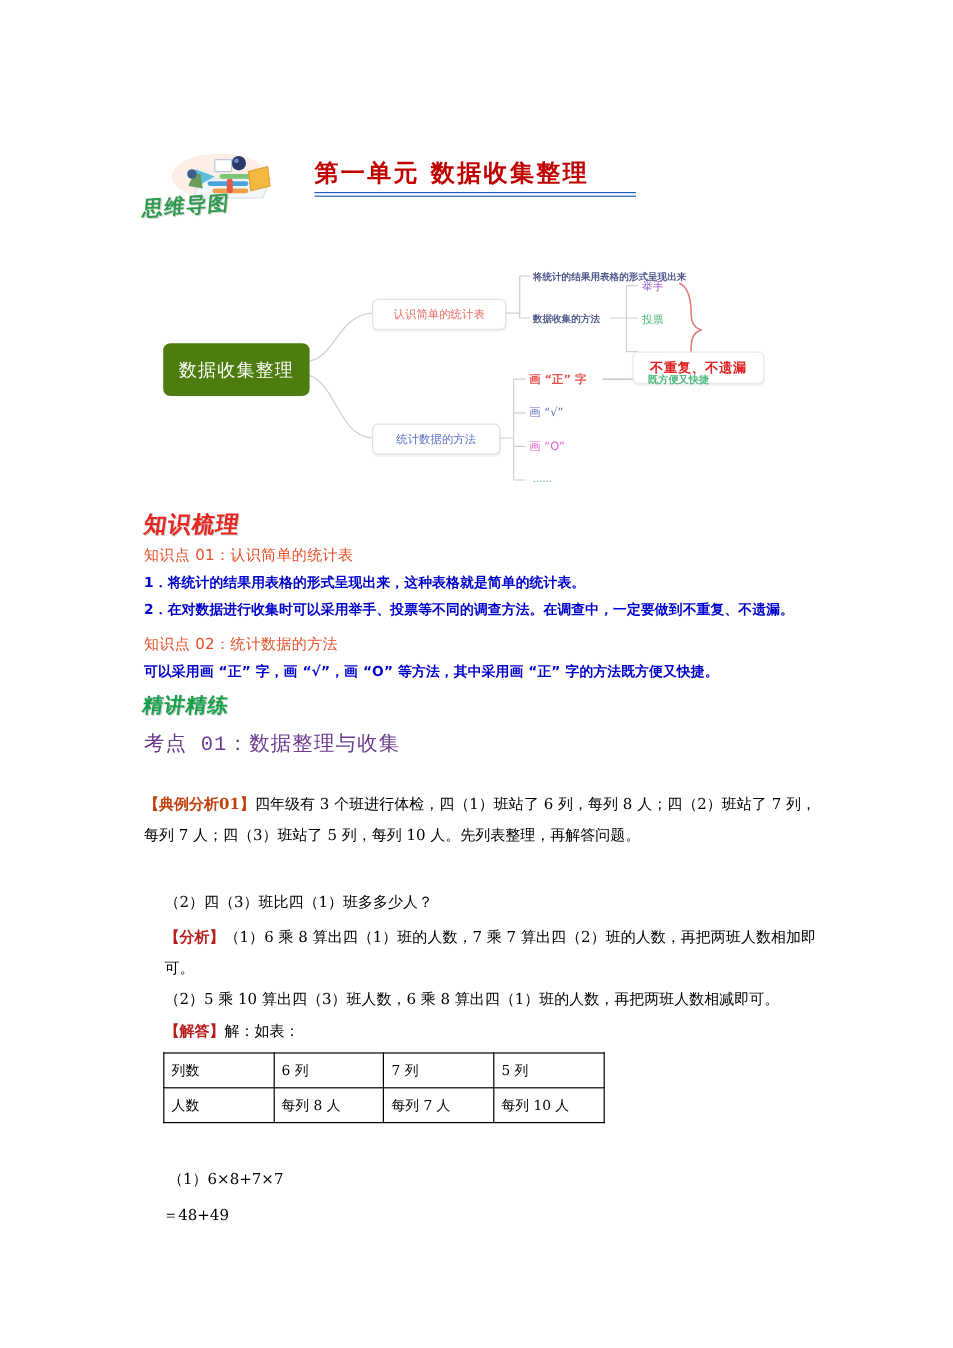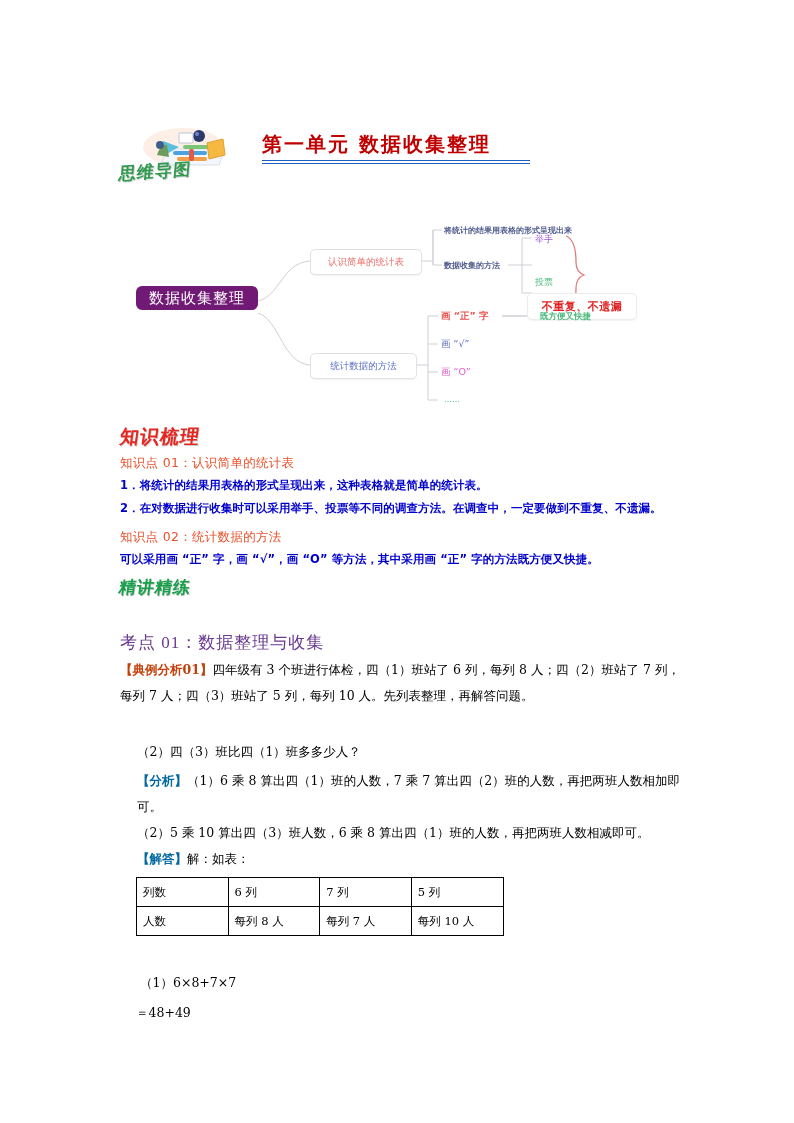--- a/index.html
+++ b/index.html
@@ -37,22 +37,22 @@
 
   
   .mindmap{position:absolute;left:130px;top:208px;width:545px;height:200px;}
   .mm-svg{position:absolute;left:0;top:0;}
   .mm-node{
     position:absolute;background:#fff;border:1px solid #e2e2e6;border-radius:5px;
     font-size:9.5px;white-space:nowrap;display:flex;align-items:center;justify-content:center;
     box-shadow:0 1px 1px rgba(0,0,0,.05);
   }
   .mm-center{
-    position:absolute;left:6px;top:78px;width:122px;height:24px;
-    background:#701a75;border-radius:6px;color:#fff;font-size:15px;
+    position:absolute;left:6px;top:78px;width:122px;height:44px;
+    background:#4d7c0f;border-radius:6px;color:#fff;font-size:15px;
     display:flex;align-items:center;justify-content:center;letter-spacing:1px;
   }
   .mm-l1a{left:180px;top:41px;width:110px;height:24px;color:#e8706a;}
   .mm-l1b{left:180px;top:145px;width:105px;height:24px;color:#5b6ec4;}
   .mm-plain{position:absolute;font-size:8px;white-space:nowrap;}
   .mm-badge{
     position:absolute;left:397px;top:85px;width:108px;height:25px;
     background:#fff;border:1px solid #ececf0;border-radius:5px;
     display:flex;align-items:center;justify-content:center;
     color:#e02020;font-size:11px;font-weight:bold;letter-spacing:.5px;
@@ -72,30 +72,30 @@
   .kp-title{
     position:absolute;left:120px;font-size:12.5px;color:#e8502a;
     font-family:"DejaVu Sans","Liberation Sans",sans-serif;letter-spacing:.3px;
   }
   .kp-body{
     position:absolute;left:120px;font-size:11.5px;color:#0000cc;font-weight:bold;
     letter-spacing:.1px;
   }
   .kaodian{
     position:absolute;left:120px;top:608px;font-size:17px;color:#6b3a8f;
-    font-family:Liberation Serif, serif;letter-spacing:1px;margin-top:23px;
+    font-family:Liberation Mono, monospace;letter-spacing:1px;
   }
 
   
   .ptxt{
     position:absolute;font-size:12.5px;color:#000;line-height:26px;
     font-family:"DejaVu Serif","Liberation Serif",serif;
   }
   .tag-red{color:#c2410c;font-weight:bold;}
-  .tag-blue{color:#0369a1;font-weight:bold;}
+  .tag-blue{color:#b91c1c;font-weight:bold;}
   .block{position:absolute;width:560px;font-size:12.5px;line-height:26px;color:#000;
     font-family:"DejaVu Serif","Liberation Serif",serif;text-align:justify;}
 
   
   table.datatbl{
     position:absolute;left:136px;top:877px;border-collapse:collapse;width:368px;
     font-family:"DejaVu Serif","Liberation Serif",serif;
   }
   table.datatbl td{
     border:1px solid #000;height:24px;padding:2px 6px;font-size:11.5px;color:#000;
@@ -166,21 +166,21 @@
 
     <div class="mm-center">数据收集整理</div>
 
     <div class="mm-node mm-l1a">认识简单的统计表</div>
     <div class="mm-node mm-l1b">统计数据的方法</div>
 
     <div class="mm-plain" style="left:314px;top:17px;color:#4f5b8c;font-weight:bold;">将统计的结果用表格的形式呈现出来</div>
     <div class="mm-plain" style="left:314px;top:52px;color:#4f5b8c;font-weight:bold;">数据收集的方法</div>
 
     <div class="mm-plain" style="left:405px;top:25px;color:#9b59d0;font-size:9px;">举手</div>
-    <div class="mm-plain" style="left:405px;top:52px;color:#4cb97a;font-size:9px;margin-top:16px;">投票</div>
+    <div class="mm-plain" style="left:405px;top:52px;color:#4cb97a;font-size:9px;">投票</div>
     <div class="mm-plain" style="left:405px;top:80px;color:#9b59d0;font-size:9px;">……</div>
 
     <div class="mm-badge">不重复、不遗漏</div>
 
     <div class="mm-plain" style="left:311px;top:102px;color:#e8504a;font-size:9.5px;font-weight:bold;">画 “正” 字</div>
     <div class="mm-plain" style="left:410px;top:103px;color:#4cb97a;font-size:8.5px;font-weight:bold;">既方便又快捷</div>
     <div class="mm-plain" style="left:311px;top:130px;color:#5b6ec4;font-size:9.5px;">画 “√”</div>
     <div class="mm-plain" style="left:311px;top:158px;color:#e05ad0;font-size:9.5px;">画 “O”</div>
     <div class="mm-plain" style="left:314px;top:187px;color:#4cb97a;font-size:8px;">……</div>
   </div>

